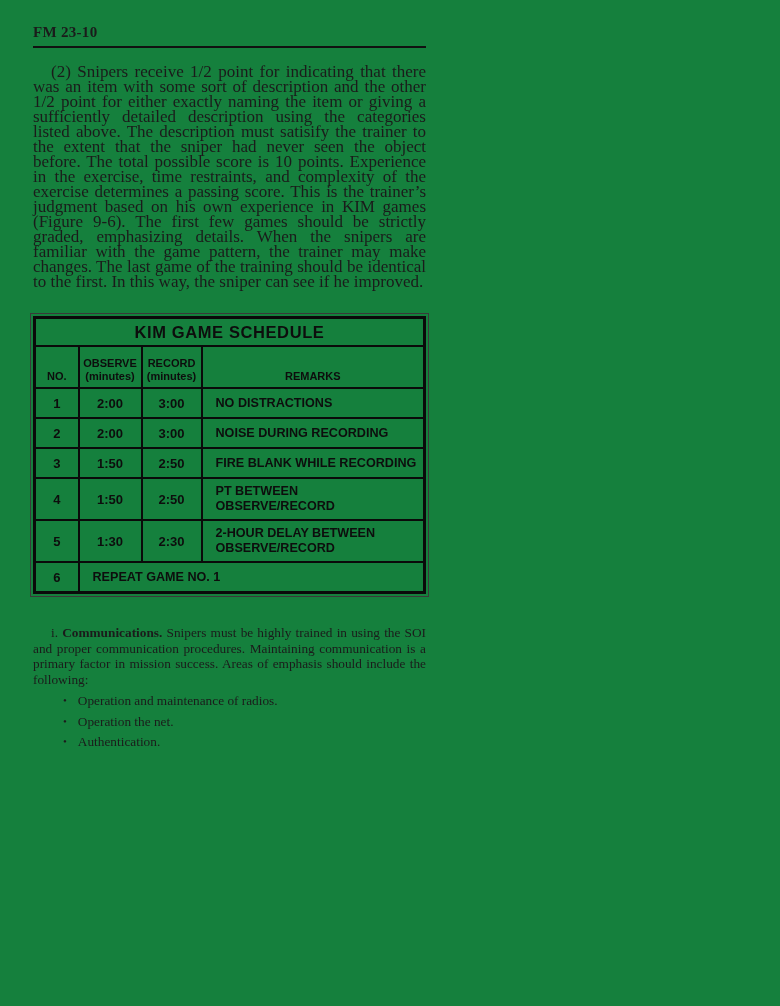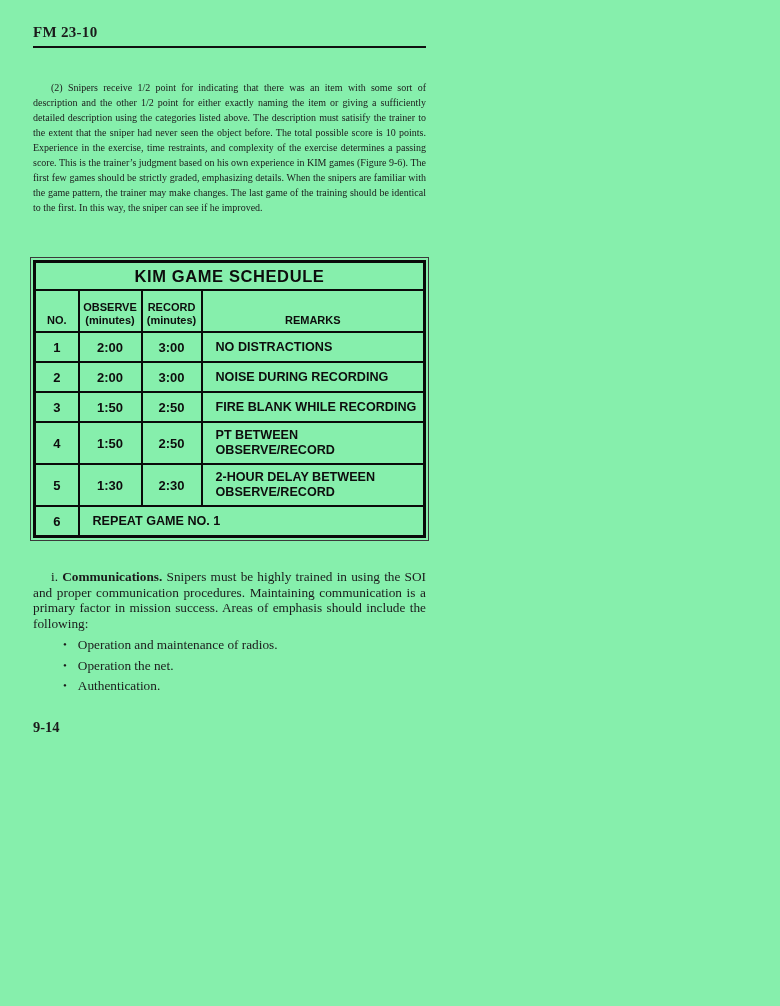--- a/index.html
+++ b/index.html
@@ -1,45 +1,45 @@
 <!DOCTYPE html>
 <html><head>
 <meta charset="utf-8">
 <style>
   html, body { margin: 0; padding: 0; background: #ffffff; }
   .page {
     position: relative;
     width: 780px;
     height: 1006px;
-    background: #86efac;
+    background: #15803d;
     color: #1b1b1b;
     font-family: "Liberation Serif", serif;
     overflow: hidden;
   }
   .content {
     position: absolute;
     left: 33px;
     top: 24px;
     width: 393px;
   }
   .doc-header {
     font-weight: bold;
     font-size: 15px;
     letter-spacing: 0.3px;
     padding-bottom: 5px;
     border-bottom: 2px solid #111;
   }
   .body-par {
-    margin: 32px 0 0 0;
-    font-size: 10px;
+    margin: 16px 0 0 0;
+    font-size: 17px;
     line-height: 15px;
     text-align: justify;
     text-indent: 18px;
   }
-  .table-wrap { margin-top: 45px; }
+  .table-wrap { margin-top: 27px; }
   table.kim {
     border-collapse: collapse;
     width: 100%;
     table-layout: fixed;
     border: 3px solid #0a0a0a;
     outline: 1px solid #3a3a3a;
     outline-offset: 2px;
     font-family: "Liberation Sans", sans-serif;
     font-weight: bold;
     color: #0d0d0d;
@@ -198,16 +198,15 @@
       <li>
         <span class="dot">•</span>
         <span>Operation the net.</span>
       </li>
       <li>
         <span class="dot">•</span>
         <span>Authentication.</span>
       </li>
     </ul>
 
-    <div class="page-number">9-14</div>
 
   </div>
 </div>
 
 </body></html>

